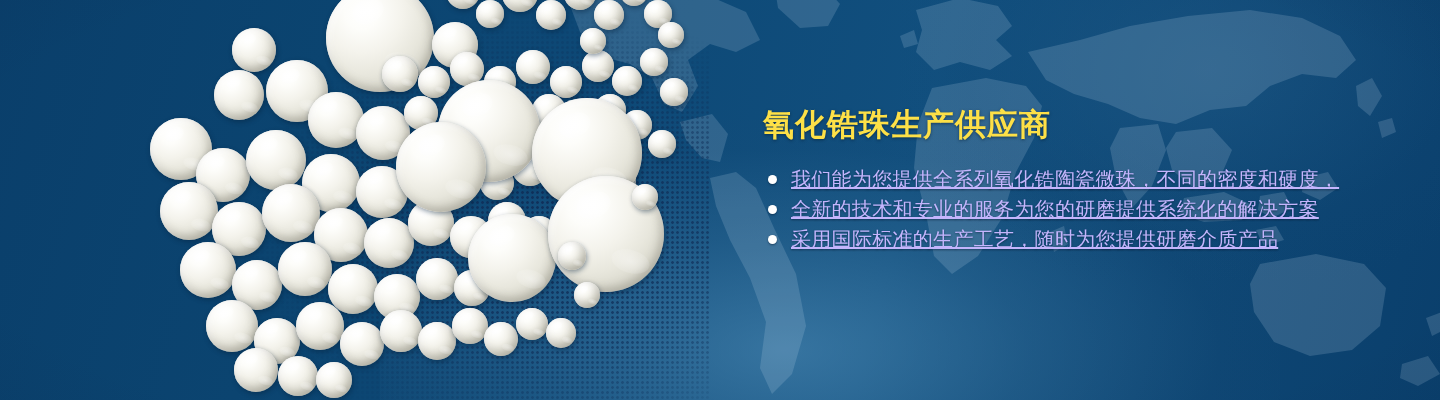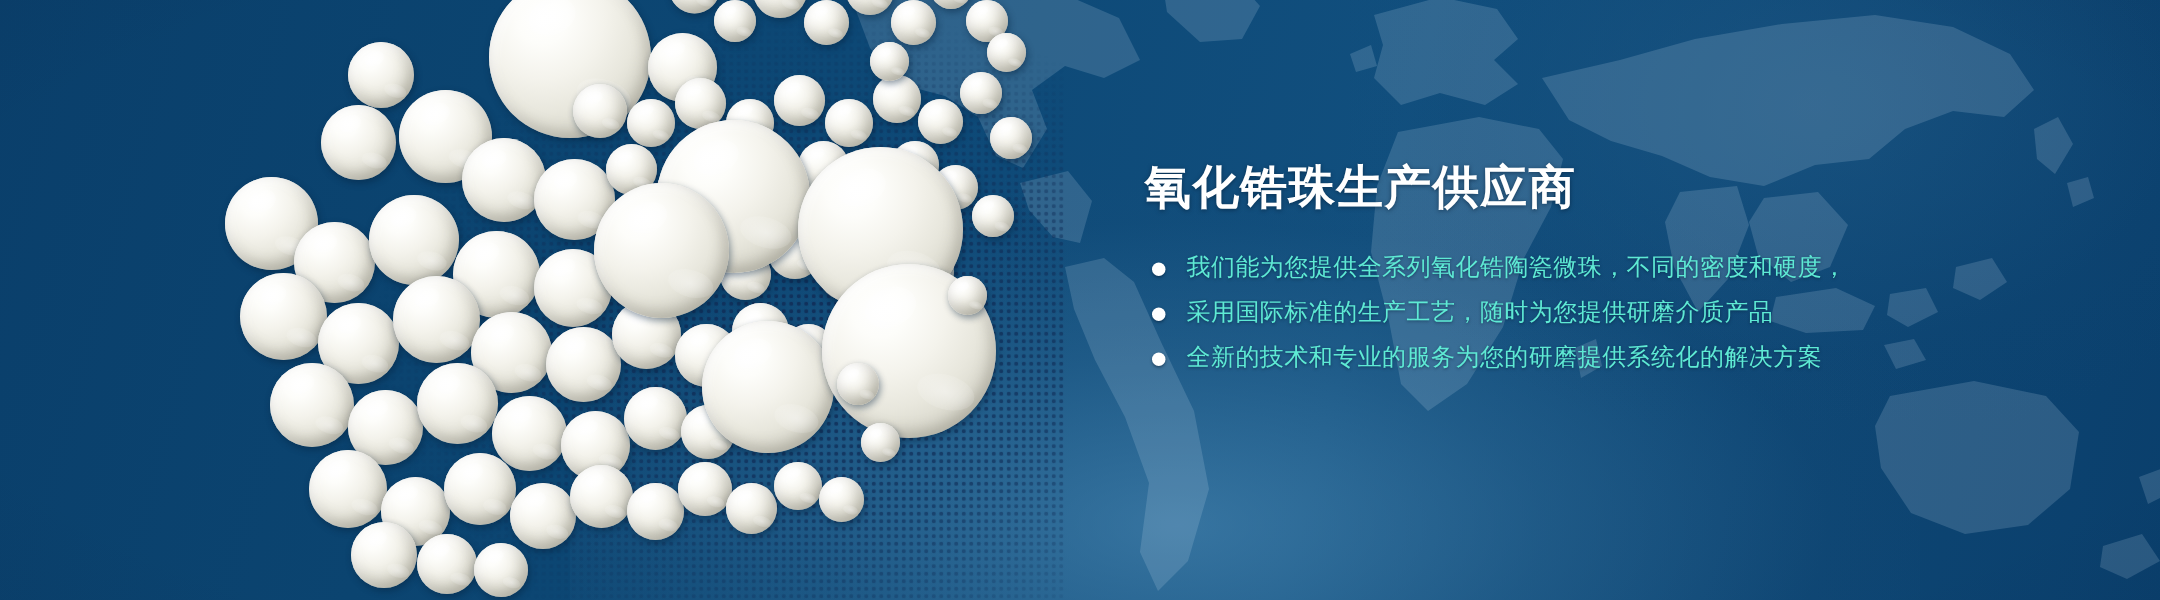--- a/index.html
+++ b/index.html
@@ -148,43 +148,44 @@
   }
 
   
   .copy {
     position: absolute;
     left: 763px;
     top: 105px;
     width: 620px;
   }
   .headline {
-    color: #ffffff;
+    color: #fde047;
     font-size: 31px;
     line-height: 40px;
     font-weight: 600;
     letter-spacing: 1px;
     margin: 0 0 22px 0;
     text-shadow: 0 1px 3px rgba(3,24,46,0.55);
     white-space: nowrap;
   }
   .bullets {
     list-style: none;
     margin: 0;
     padding: 0;
   }
   .bullet-row {
     position: relative;
     padding-left: 28px;
     margin-bottom: 6px;
-    color: #5eead4;
-    font-size: 16px;
+    color: #c4b5fd;
+    font-size: 20px;
     line-height: 24px;
     letter-spacing: 0.3px;
     text-shadow: 0 1px 2px rgba(3,24,46,0.50);
+    text-decoration: underline;
   }
   .bullet-row:last-child { margin-bottom: 0; }
   .dot {
     position: absolute;
     left: 5px;
     top: 8px;
     width: 9px;
     height: 9px;
     border-radius: 50%;
     background: #ffffff;
@@ -351,25 +352,25 @@
     <ul class="bullets">
       <li class="bullet-row">
         <span class="dot"></span>
         <span class="bullet-text">
           <span>我们能为您提供全系列氧化锆陶瓷微珠，不同的密度和硬度，</span>
         </span>
       </li>
       <li class="bullet-row">
         <span class="dot"></span>
         <span class="bullet-text">
-          <span>采用国际标准的生产工艺，随时为您提供研磨介质产品</span>
+          <span>全新的技术和专业的服务为您的研磨提供系统化的解决方案</span>
         </span>
       </li>
       <li class="bullet-row">
         <span class="dot"></span>
         <span class="bullet-text">
-          <span>全新的技术和专业的服务为您的研磨提供系统化的解决方案</span>
+          <span>采用国际标准的生产工艺，随时为您提供研磨介质产品</span>
         </span>
       </li>
     </ul>
   </div>
 
 </div>
 
 </body></html>

